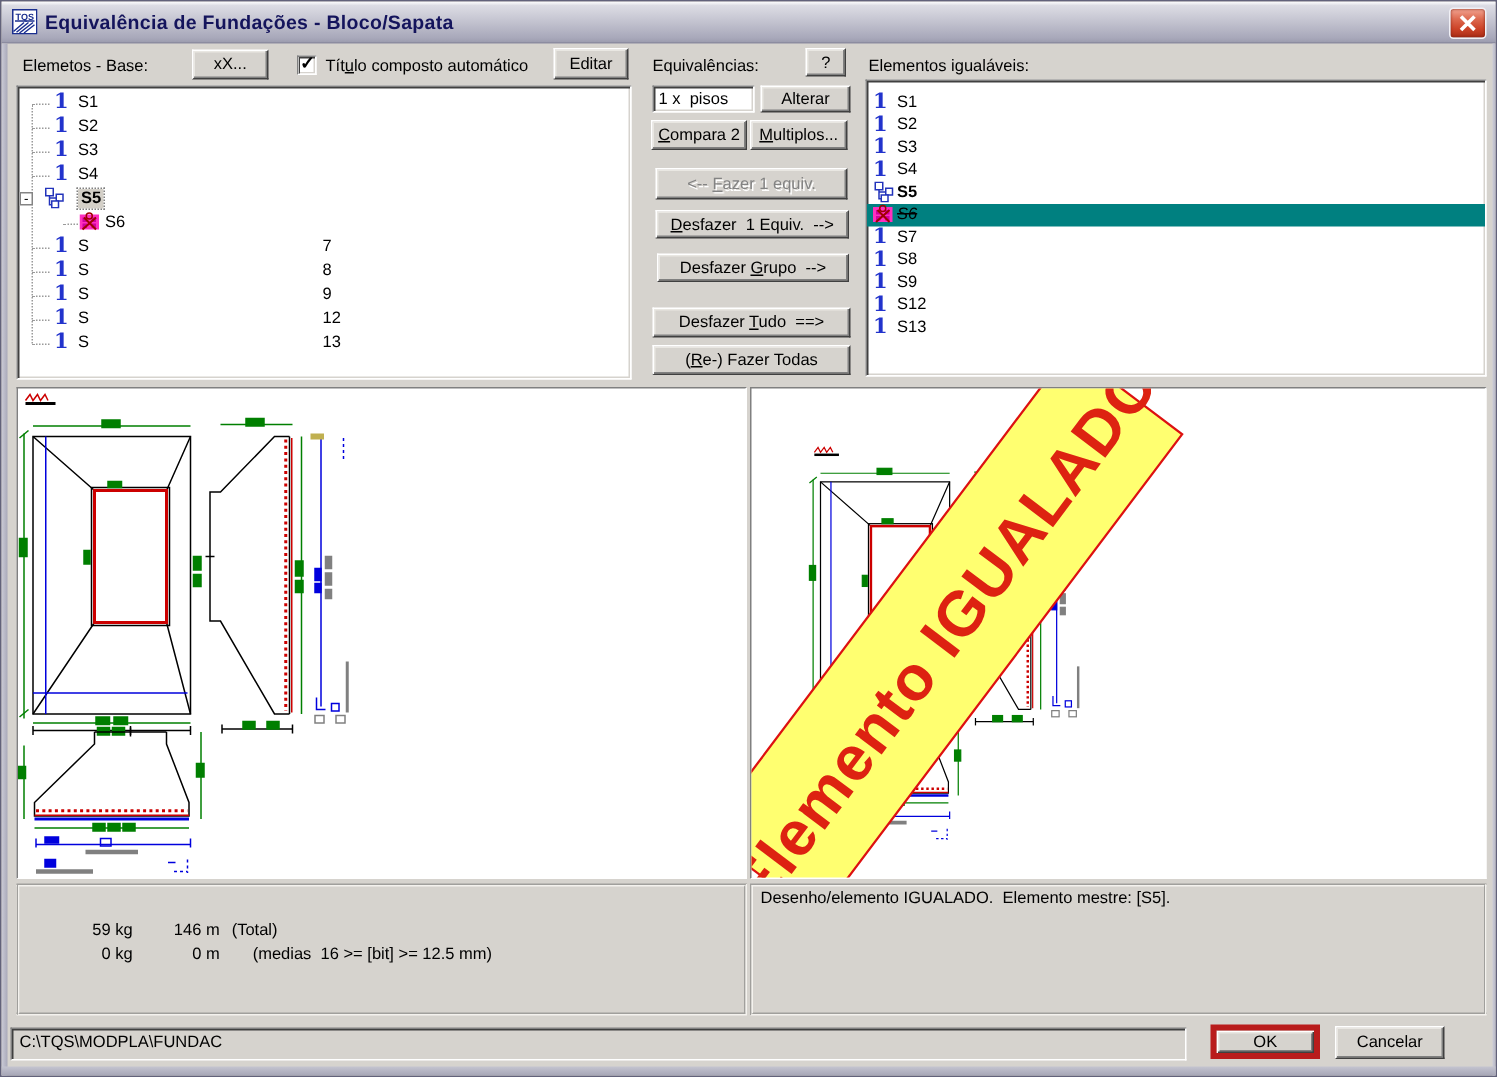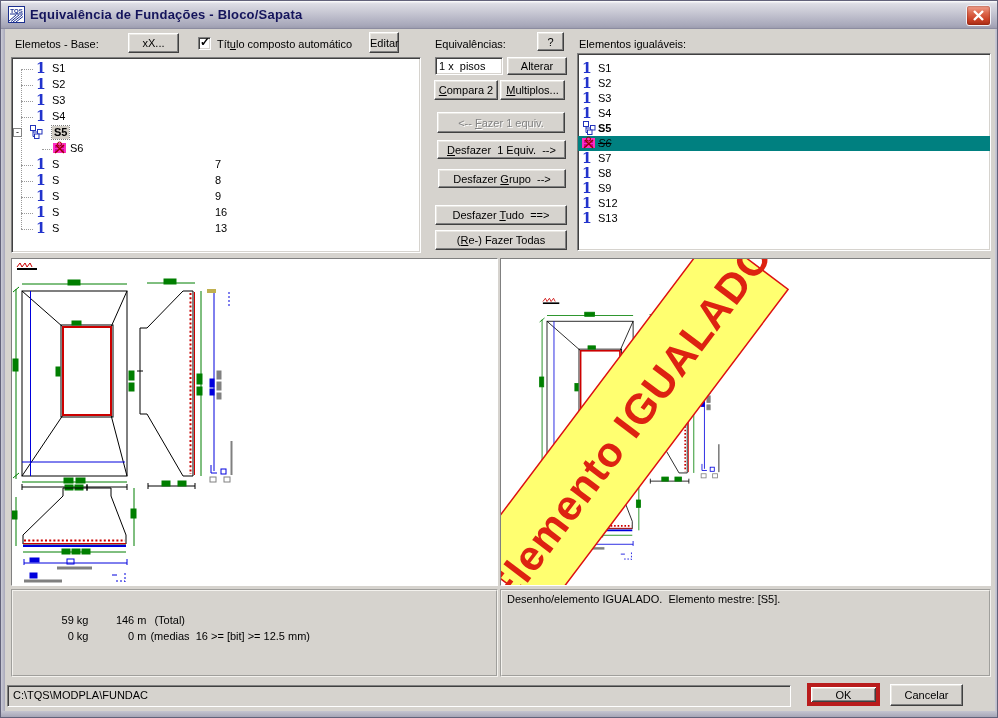--- a/index.html
+++ b/index.html
@@ -88,21 +88,21 @@
   <div class="frame-strip" style="left:0;top:710px;width:998px;height:8px;background:linear-gradient(180deg,#c4c4d0,#9c9cae);"></div>
 
   <span class="lbl" style="left:14px;top:37px;">Elemetos - Base:</span>
   <button class="btn" style="left:127px;top:32px;width:51px;height:20px;">xX...</button>
 
   <span class="checkbox" style="left:197px;top:36px;">
     <span>✓</span>
   </span>
   <span class="lbl" style="left:216px;top:37px;">Tít<u>u</u>lo composto automático</span>
 
-  <button class="btn" style="left:368px;top:31px;width:30px;height:21px;">Editar</button>
+  <button class="btn" style="left:368px;top:31px;width:50px;height:21px;">Editar</button>
 
   <span class="lbl" style="left:434px;top:37px;">Equivalências:</span>
   <button class="btn" style="left:536px;top:31px;width:27px;height:19px;">?</button>
 
   <div class="field sunken" style="left:434px;top:56px;width:68px;height:18px;">1 x  pisos</div>
   <button class="btn" style="left:506px;top:56px;width:60px;height:18px;">Alterar</button>
 
   <button class="btn" style="left:433px;top:79px;width:64px;height:20px;"><u>C</u>ompara 2</button>
   <button class="btn" style="left:499px;top:79px;width:65px;height:20px;"><u>M</u>ultiplos...</button>
 
@@ -176,21 +176,21 @@
       <div class="trow" style="top: 131px;">
         <span class="stub" style="left: 9px; top: 8px; width: 12px;"></span>
         <span class="ic one-icon" style="left: 24px;">1</span>
         <span class="rlabel" style="left: 40px;">S</span>
         <span class="num">9</span>
       </div>
       <div class="trow" style="top: 147px;">
         <span class="stub" style="left: 9px; top: 8px; width: 12px;"></span>
         <span class="ic one-icon" style="left: 24px;">1</span>
         <span class="rlabel" style="left: 40px;">S</span>
-        <span class="num">16</span>
+        <span class="num">12</span>
       </div>
       <div class="trow" style="top: 163px;">
         <span class="stub" style="left: 9px; top: 8px; width: 12px;"></span>
         <span class="ic one-icon" style="left: 24px;">1</span>
         <span class="rlabel" style="left: 40px;">S</span>
         <span class="num">13</span>
       </div>
     </div>
 
   <div id="equal-box" class="listbox sunken" style="left:576px;top:52px;width:414px;height:198px;">
@@ -372,21 +372,21 @@
       </g>
     </svg>
   </div>
 
   <div class="infopanel" style="left:10px;top:588px;width:487px;height:88px;">
     <div style="margin-top:9px;">
       <div style="height:15.5px;white-space:pre;">
         <span style="display:inline-block;width:46px;text-align:right;">59 kg</span><span style="display:inline-block;width:58px;text-align:right;">146 m</span><span style="margin-left:8px;">(Total)</span>
       </div>
       <div style="height:15.5px;white-space:pre;">
-        <span style="display:inline-block;width:46px;text-align:right;">0 kg</span><span style="display:inline-block;width:58px;text-align:right;">0 m</span><span style="margin-left:4px;">(medias  16 &gt;= [bit] &gt;= 12.5 mm)</span>
+        <span style="display:inline-block;width:46px;text-align:right;">0 kg</span><span style="display:inline-block;width:58px;text-align:right;">0 m</span><span style="margin-left:22px;">(medias  16 &gt;= [bit] &gt;= 12.5 mm)</span>
       </div>
     </div>
   </div>
 
   <div class="infopanel" style="left:499px;top:588px;width:491px;height:88px;">
     <div class="lbl" style="position:static;white-space:pre;">Desenho/elemento IGUALADO.  Elemento mestre: [S5].</div>
   </div>
 
   <div class="statusfield sunken" style="left:6px;top:684px;width:784px;height:22px;">C:\TQS\MODPLA\FUNDAC</div>
   <button class="btn default" style="left:806px;top:682px;width:73px;height:23px;">OK</button>

